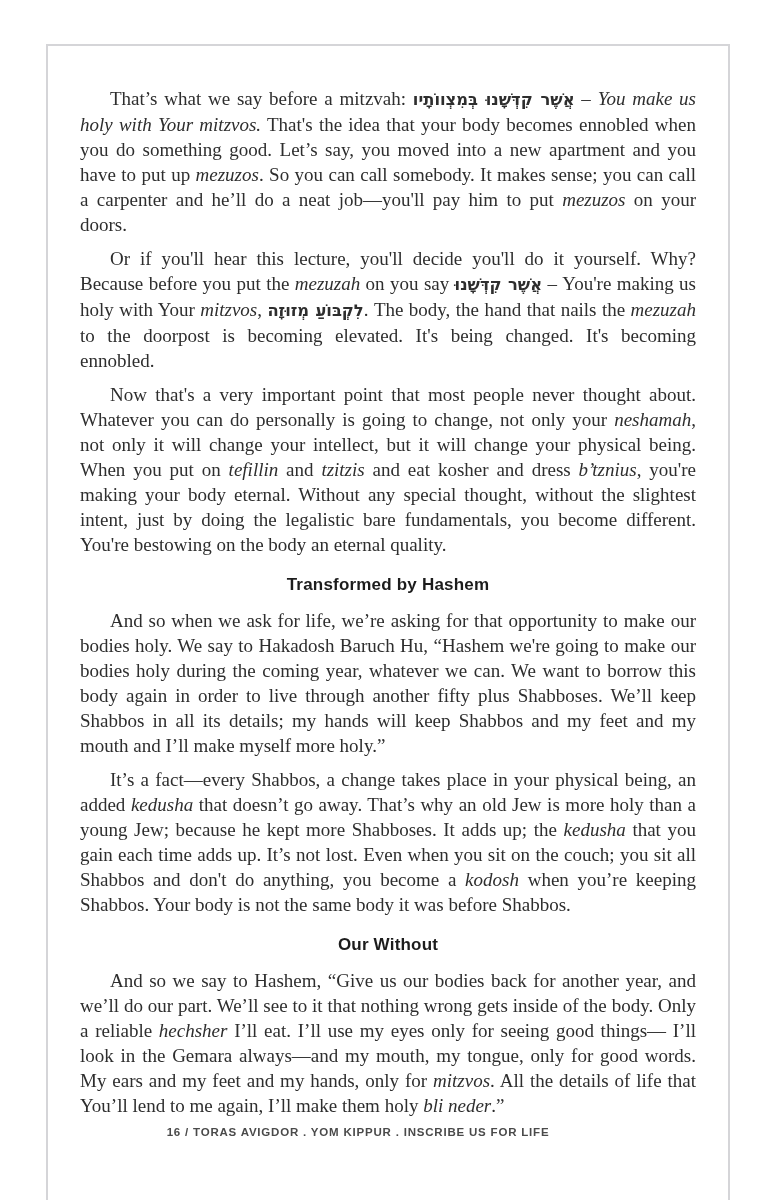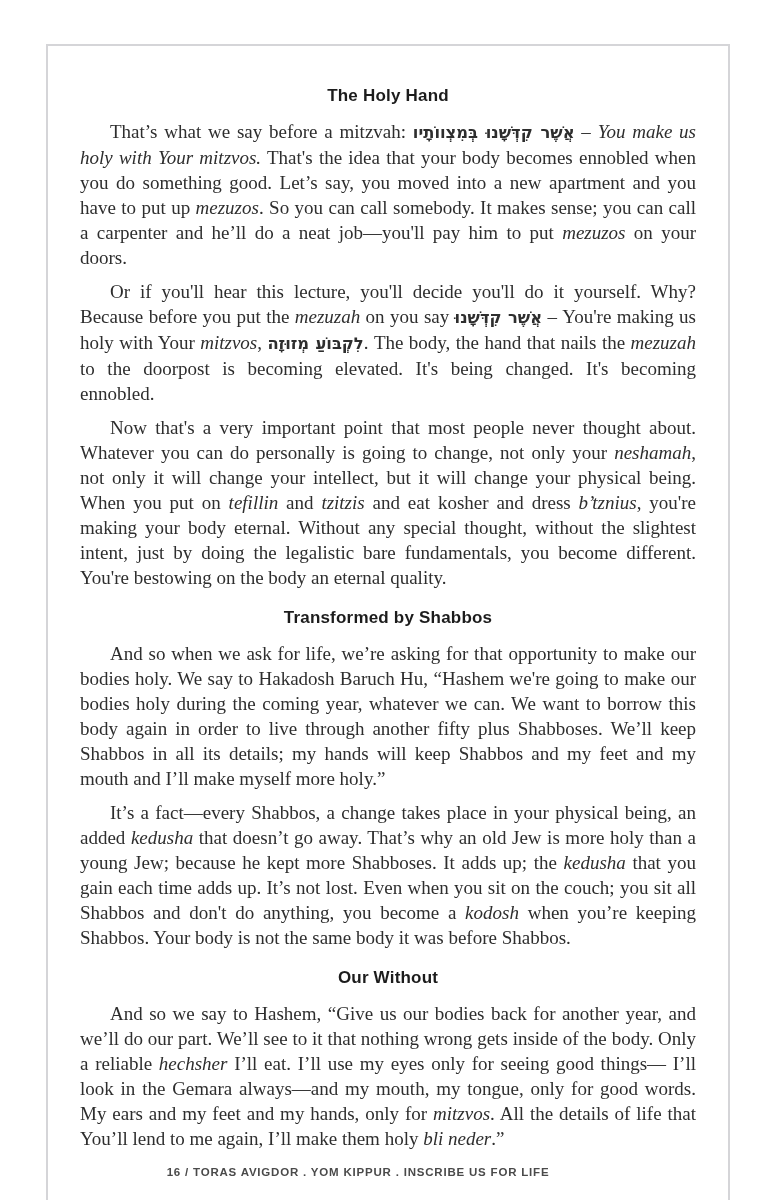--- a/index.html
+++ b/index.html
@@ -63,36 +63,34 @@
     position: absolute;
     left: 46px;
     top: 1126px;
     width: 624px;
     text-align: center;
     font-family: "Liberation Sans", sans-serif;
     font-weight: 700;
     font-size: 11.5px;
     letter-spacing: 0.8px;
     color: var(--footer-color, #4a4a4a);
-    margin-top: 40px;
   }
 </style>
 </head>
 <body>
 
 <div class="canvas">
   <div class="frame">
     <div class="content">
 
-      <h2 class="section-heading">The Holy Hand</h2>
       <p class="body-para"><span>That’s what we say before a mitzvah: </span><span class="run-hebrew">אֲשֶׁר קִדְּשָׁנוּ בְּמִצְווֹתָיו</span><span> – </span><span class="run-italic">You make us holy with Your mitzvos.</span><span> That's the idea that your body becomes ennobled when you do something good.  Let’s say, you moved into a new apartment and you have to put up </span><span class="run-italic">mezuzos</span><span>. So you can call somebody. It makes sense; you can call a carpenter and he’ll do a neat job—you'll pay him to put </span><span class="run-italic">mezuzos</span><span> on your doors.</span></p>
       <p class="body-para"><span>Or if you'll hear this lecture, you'll decide you'll do it yourself.  Why? Because before you put the </span><span class="run-italic">mezuzah</span><span> on you say </span><span class="run-hebrew">אֲשֶׁר קִדְּשָׁנוּ</span><span> – You're making us holy with Your </span><span class="run-italic">mitzvos</span><span>, </span><span class="run-hebrew">לִקְבּוֹעַ מְזוּזָה</span><span>. The body, the hand that nails the </span><span class="run-italic">mezuzah</span><span> to the doorpost is becoming elevated.  It's being changed.  It's becoming ennobled.</span></p>
       <p class="body-para"><span>Now that's a very important point that most people never thought about. Whatever you can do personally is going to change, not only your </span><span class="run-italic">neshamah</span><span>, not only it will change your intellect, but it will change your physical being. When you put on </span><span class="run-italic">tefillin</span><span> and </span><span class="run-italic">tzitzis</span><span> and eat kosher and dress </span><span class="run-italic">b’tznius</span><span>, you're making your body eternal. Without any special thought, without the slightest intent, just by doing the legalistic bare fundamentals, you become different. You're bestowing on the body an eternal quality.</span></p>
 
-      <h2 class="section-heading">Transformed by Shabbos</h2>
+      <h2 class="section-heading">Transformed by Hashem</h2>
       <p class="body-para"><span>And so when we ask for life, we’re asking for that opportunity to make our bodies holy. We say to Hakadosh Baruch Hu, “Hashem we're going to make our bodies holy during the coming year, whatever we can. We want to borrow this body again in order to live through another fifty plus Shabboses. We’ll keep Shabbos in all its details; my hands will keep Shabbos and my feet and my mouth and I’ll make myself more holy.”</span></p>
       <p class="body-para"><span>It’s a fact—every Shabbos, a change takes place in your physical being, an added </span><span class="run-italic">kedusha</span><span> that doesn’t go away. That’s why an old Jew is more holy than a young Jew; because he kept more Shabboses. It adds up; the </span><span class="run-italic">kedusha</span><span> that you gain each time adds up. It’s not lost. Even when you sit on the couch; you sit all Shabbos and don't do anything, you become a </span><span class="run-italic">kodosh</span><span> when you’re keeping Shabbos. Your body is not the same body it was before Shabbos.</span></p>
 
       <h2 class="section-heading">Our Without</h2>
       <p class="body-para"><span>And so we say to Hashem, “Give us our bodies back for another year, and we’ll do our part. We’ll see to it that nothing wrong gets inside of the body. Only a reliable </span><span class="run-italic">hechsher</span><span> I’ll eat. I’ll use my eyes only for seeing good things— I’ll look in the Gemara always—and my mouth, my tongue, only for good words. My ears and my feet and my hands, only for </span><span class="run-italic">mitzvos</span><span>. All the details of life that You’ll lend to me again, I’ll make them holy </span><span class="run-italic">bli neder</span><span>.”</span></p>
 
     </div>
   </div>
 
   <div class="footer">16 / TORAS AVIGDOR . YOM KIPPUR . INSCRIBE US FOR LIFE</div>

